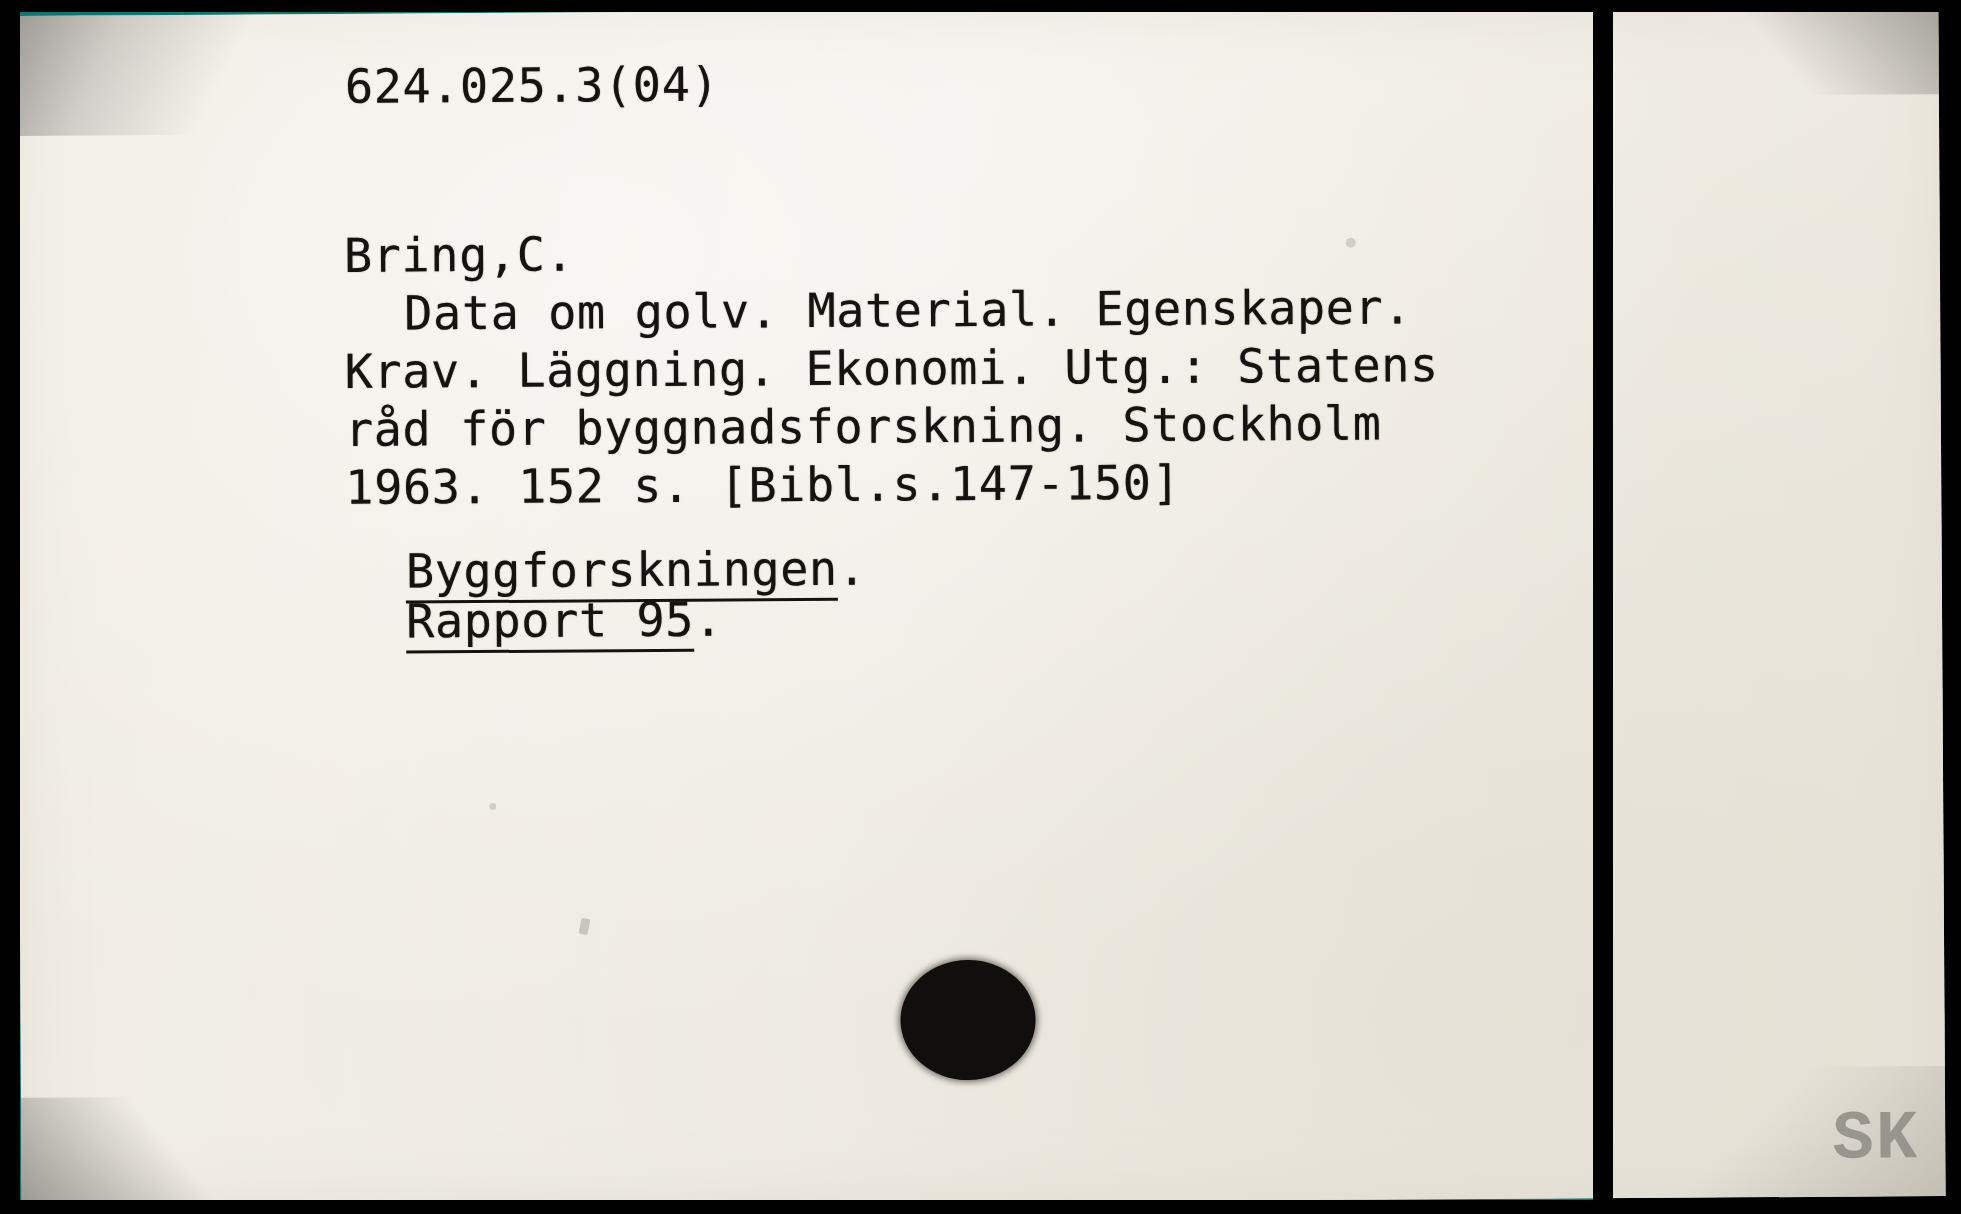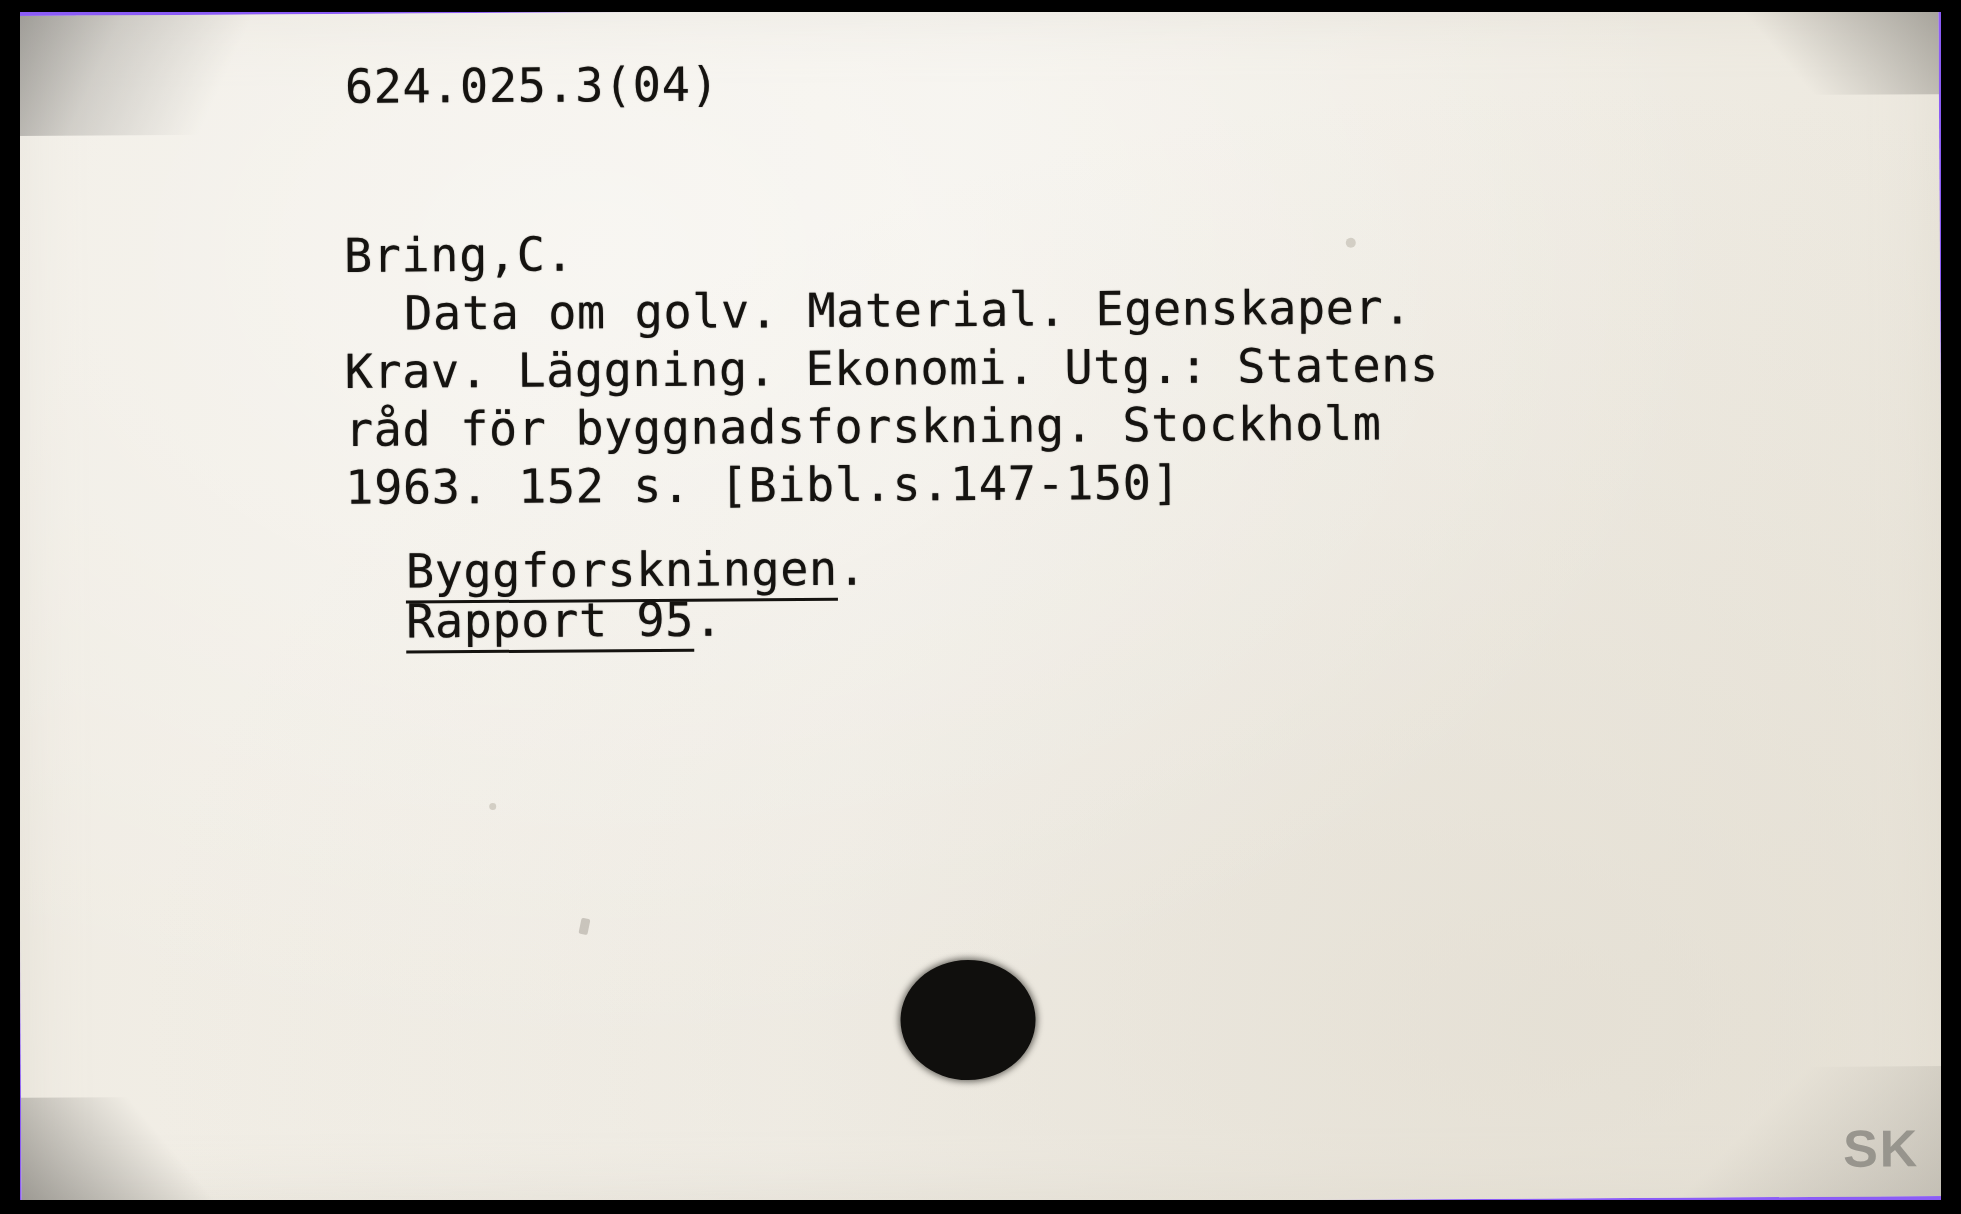--- a/index.html
+++ b/index.html
@@ -8,23 +8,23 @@
     background: #000000;
   }
   body {
     width: 1961px;
     height: 1214px;
     overflow: hidden;
     font-family: "DejaVu Sans Mono", monospace;
   }
   #scene {
     position: relative;
-    width: 1961px;
+    width: 1613px;
     height: 1214px;
-    background: #8b5cf6;
+    background: #0f766e;
   }
   
   #card {
     position: absolute;
     left: 18px;
     top: 10px;
     width: 1924px;
     height: 1192px;
     background: #f2efe8;
     box-shadow: inset 0 0 60px rgba(200,195,182,0.55);
@@ -130,22 +130,22 @@
     background: #100f0d;
     z-index: 4;
     box-shadow: 0 0 6px 2px rgba(30,28,24,0.6);
   }
 
   
   #stamp {
     position: absolute;
     right: 26px;
     bottom: 18px;
-    font-family: Liberation Sans, sans-serif;
-    font-size: 52px;
+    font-family: Liberation Mono, monospace;
+    font-size: 69px;
     font-weight: 700;
     letter-spacing: 2px;
     color: #8d8b84;
     opacity: 0.85;
     z-index: 4;
   }
 
   
   .speck {
     position: absolute;

